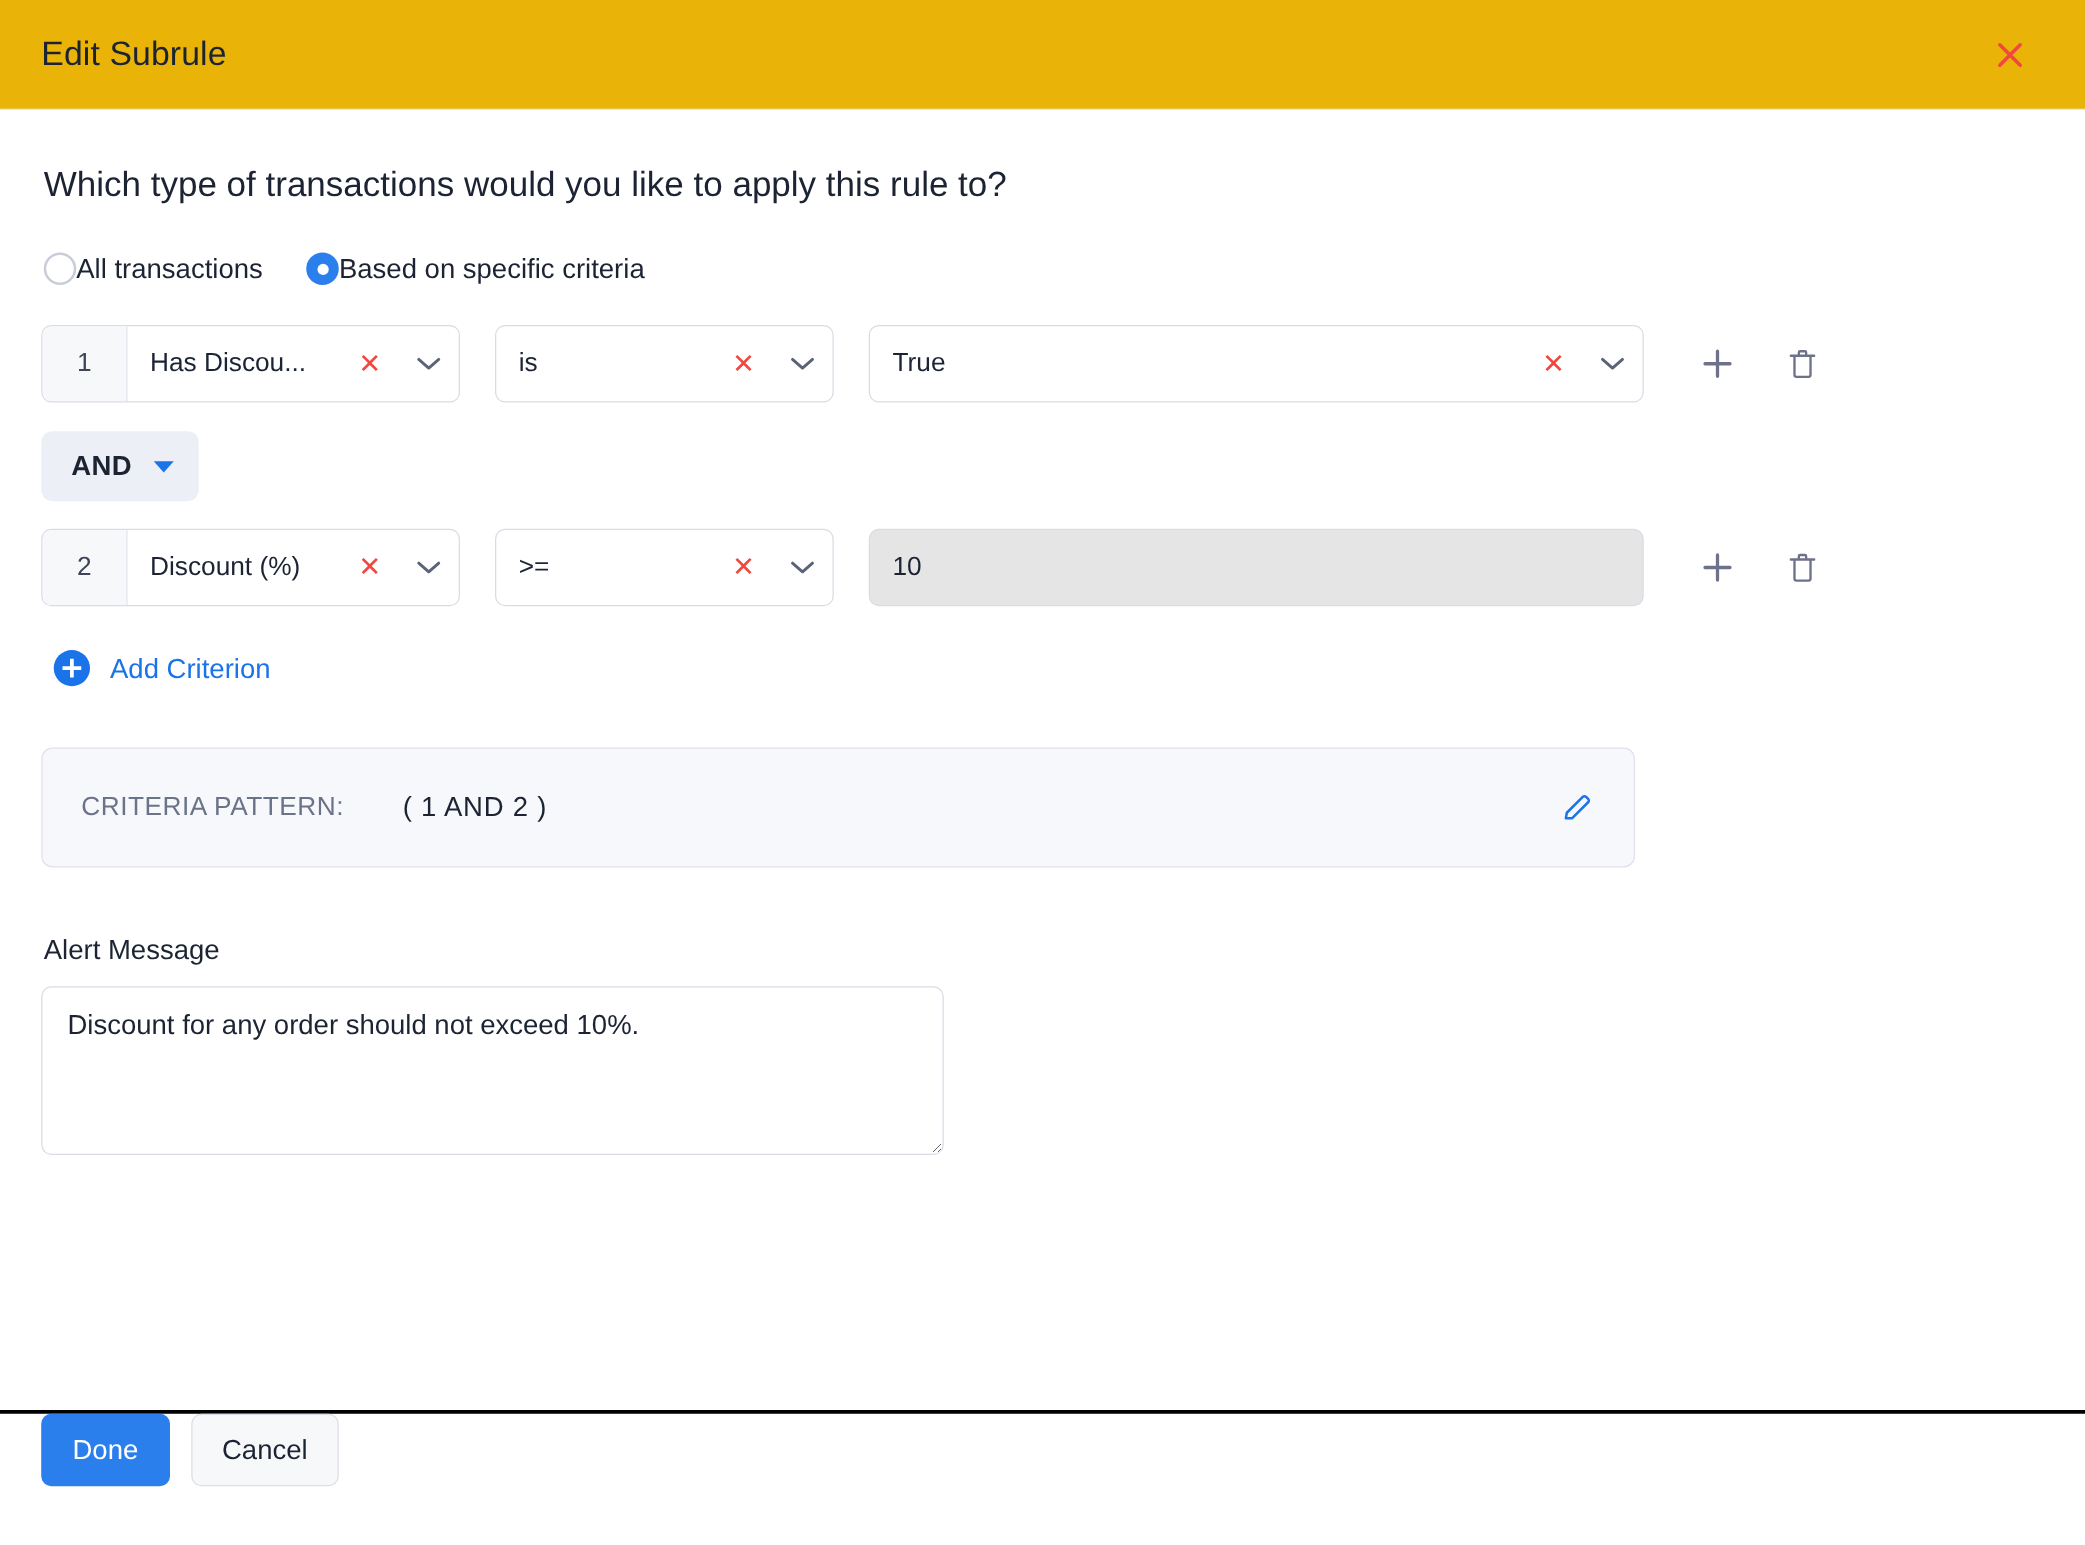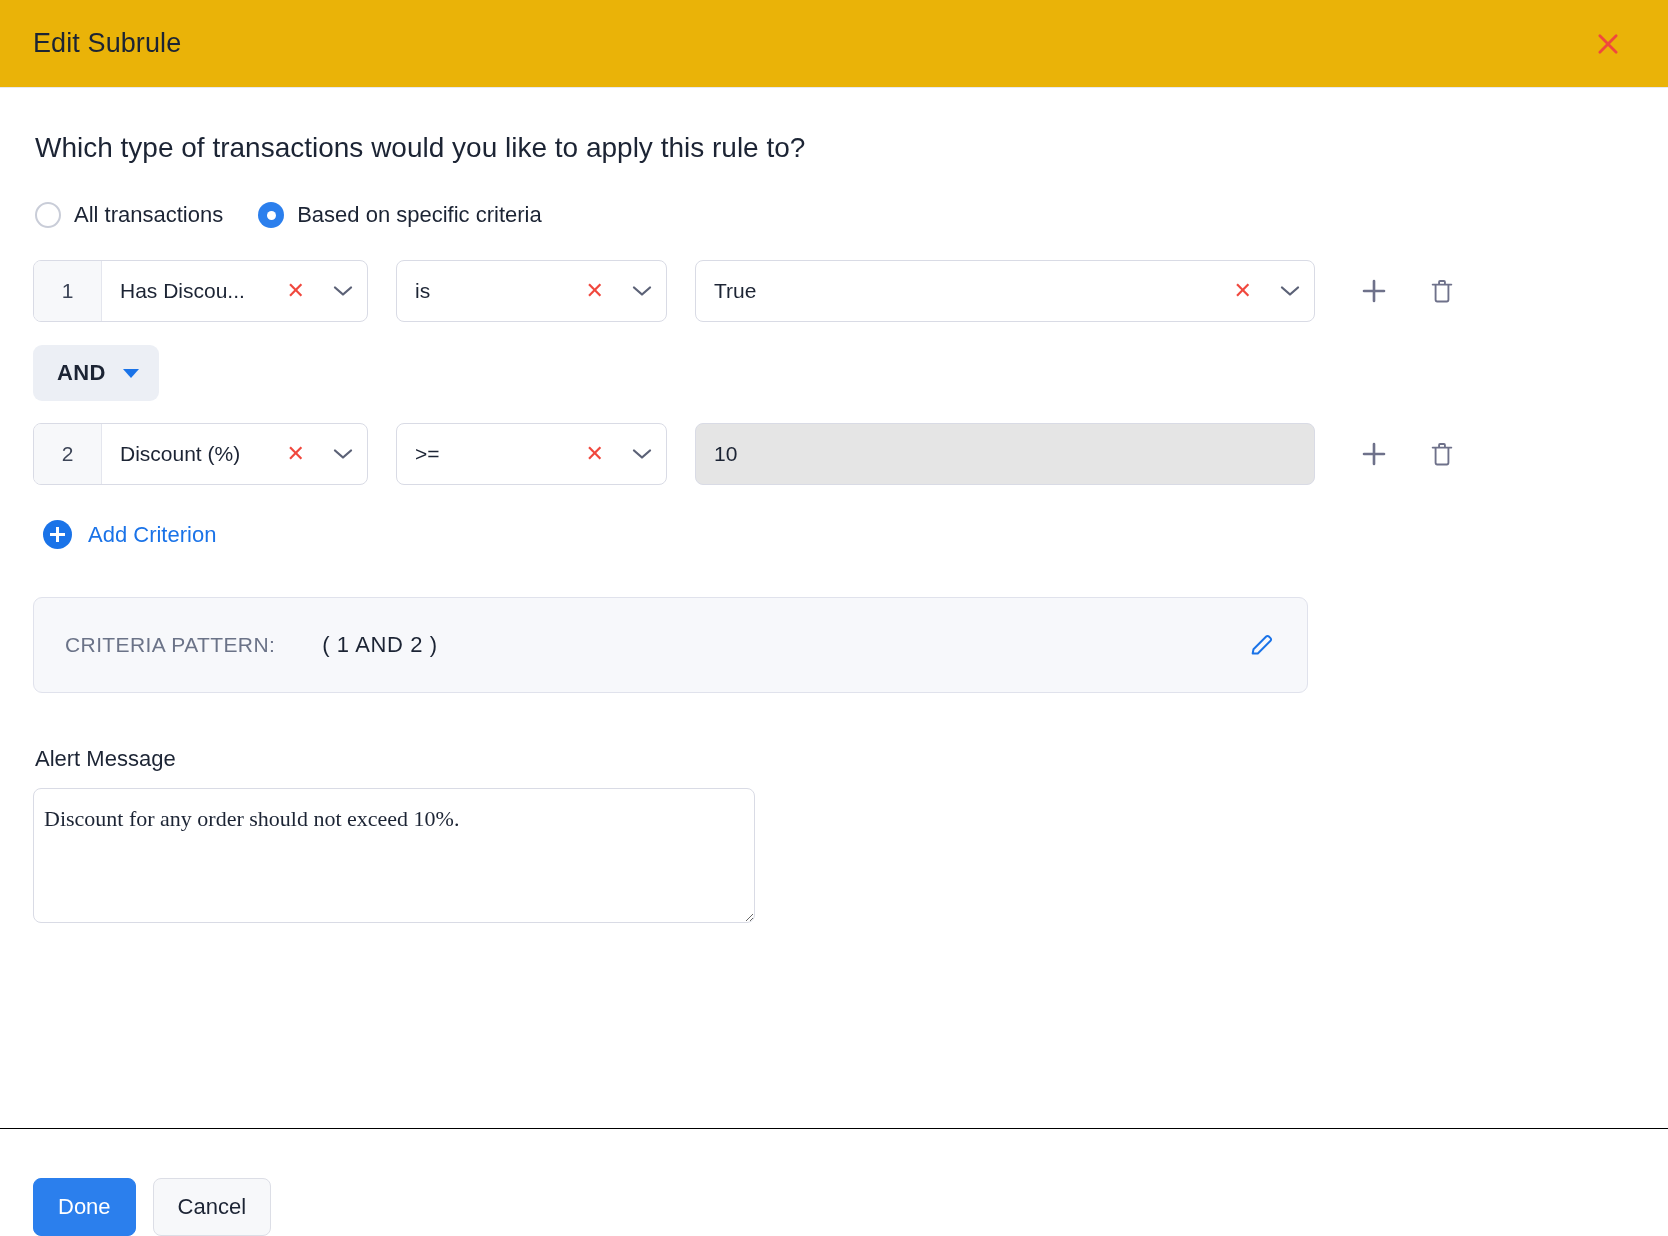--- a/index.html
+++ b/index.html
@@ -57,21 +57,20 @@
   
   .radio-row {
     display: flex;
     align-items: center;
     gap: 35px;
     margin: 0 0 32px 2px;
   }
   .radio-opt {
     display: flex;
     align-items: center;
-    gap: 13px;
     cursor: pointer;
   }
   .radio-dot {
     width: 26px; height: 26px;
     border-radius: 50%;
     border: 2px solid #c9cdd8;
     background: #fff;
     flex: none;
   }
   .radio-dot.checked {
@@ -273,37 +272,37 @@
   .alert-label {
     font-size: 22px;
     color: #1c2434;
     margin: 53px 0 16px 2px;
   }
   .alert-textarea {
     width: 722px;
     height: 135px;
     border: 1px solid #d9dbe5;
     border-radius: 8px;
-    padding: 15px 10px;
-    font-size: 22px;
-    color: #1c2434;
-    font-family: Liberation Serif, serif;
+    padding: 15px 20px;
+    font-size: 22px;
+    color: #1c2434;
+    font-family: Liberation Sans, sans-serif;
     resize: vertical;
     outline: none;
     line-height: 1.35;
     background: #fff;
   }
 
   
   .dlg-footer {
     height: 108px;
     min-height: 108px;
-    border-top: 1px solid #000000;
-    display: flex;
-    align-items: flex-end;
+    border-top: 3px solid #000000;
+    display: flex;
+    align-items: flex-start;
     gap: 17px;
     padding: 0 33px;
   }
   .btn {
     height: 58px;
     border-radius: 8px;
     font-size: 22px;
     font-family: "Liberation Sans", sans-serif;
     cursor: pointer;
     border: 1px solid transparent;

